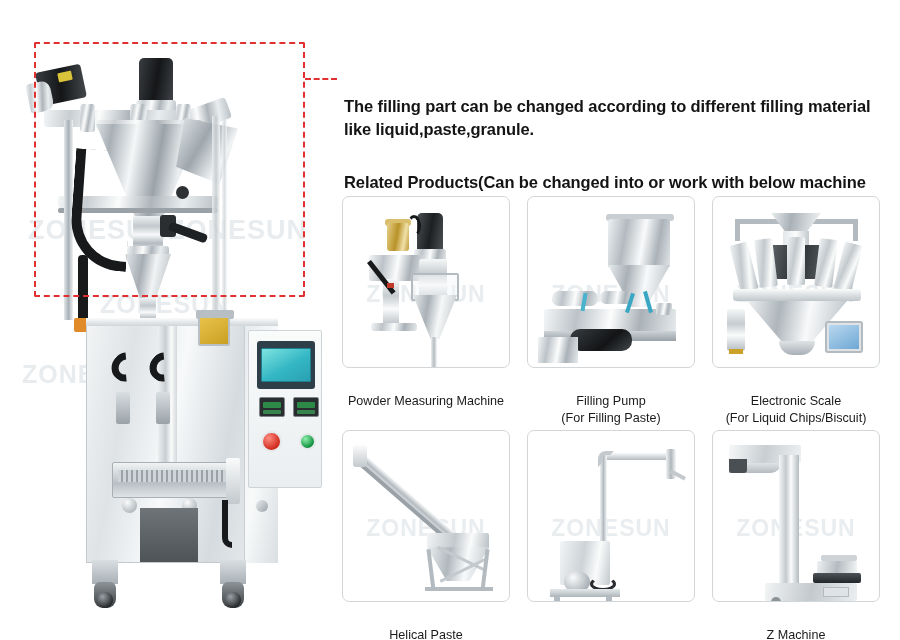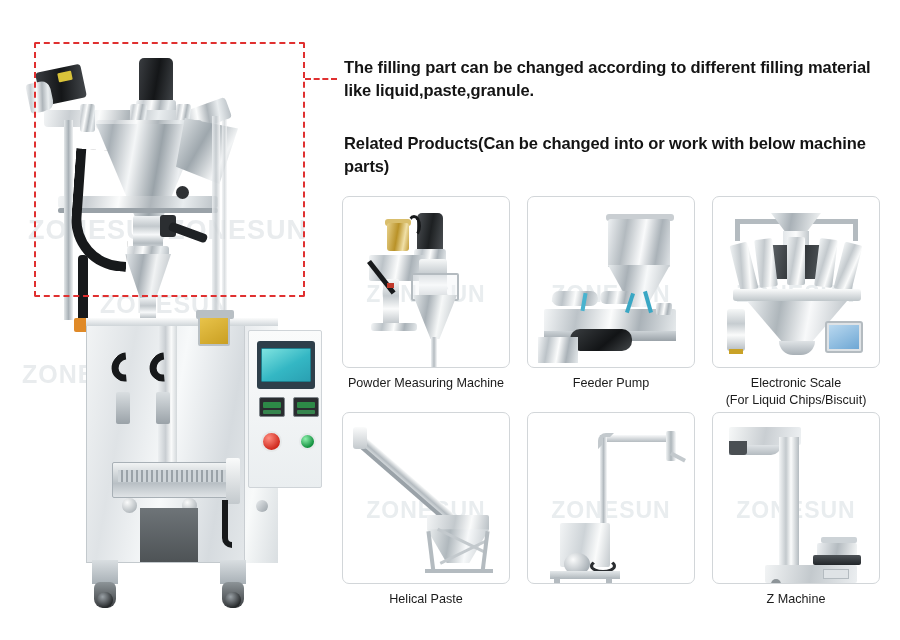--- a/index.html
+++ b/index.html
@@ -165,20 +165,21 @@
   
   #right-panel { position:absolute; left:330px; top:0; width:570px; height:640px; }
 
   .headline {
     position:absolute;
     font-weight:700;
     color:#141414;
     line-height:1.42;
     font-size:16.5px;
     letter-spacing:-.1px;
+    margin-top:39px;
   }
   #headline-1 { left:14px; top:56px; width:540px; }
   #headline-2 { left:14px; top:132px; width:530px; }
 
   #cards {
     position:absolute; left:12px; top:196px; width:556px;
     display:grid; grid-template-columns:repeat(3,168px);
     column-gap:17px; row-gap:4px;
   }
   .card-cell { width:168px; }
@@ -186,21 +187,21 @@
     position:relative; width:168px; height:172px;
     border:1px solid #d2d6d9; border-radius:7px; background:#fff;
     overflow:hidden;
   }
   .card-wm {
     position:absolute; left:50%; top:57%; transform:translate(-50%,-50%);
     font-size:23px; font-weight:700; color:#e9edef; letter-spacing:1px;
     white-space:nowrap; user-select:none; pointer-events:none;
   }
   .caption {
-    margin-top:7px; text-align:center; font-size:12.6px;
+    margin-top:25px; text-align:center; font-size:12.6px;
     color:#1b1b1b; line-height:1.32; font-family:"Liberation Sans",sans-serif;
   }
   .caption .sub { display:block; }
 
   
   .art { position:absolute; inset:0; }
   .m { position:absolute; }
   .mst { background:linear-gradient(100deg,#f4f6f7,#bcc3c8 25%,#fbfcfc 50%,#aab2b8 72%,#e6eaec); }
   .mstv { background:linear-gradient(180deg,#f6f8f8,#c6ccd0 35%,#fafbfb 62%,#b4bbc0); }
   .mdk { background:linear-gradient(100deg,#4b4f53,#1d2022 50%,#4f5357); }
@@ -463,21 +464,22 @@
             <div class="m mst" id="c2-cyl2"></div>
             <div class="m" id="c2-pipe3"></div>
             <div class="m" id="c2-pipe1"></div>
             <div class="m" id="c2-pipe2"></div>
             <div class="m mst" id="c2-nozz"></div>
             <div class="m" id="c2-blk"></div>
             <div class="m mst" id="c2-stand"></div>
           </div>
         </div>
         <div class="caption">
-          <span>Feeder Pump</span>
+          <span>Filling Pump</span>
+          <span class="sub">(For Filling Paste)</span>
         </div>
       </div>
 
       <div class="card-cell">
         <div class="card">
           <div class="card-wm">ZONESUN</div>
           <div class="art">
             <div class="m" id="c3-arms"></div>
             <div class="m" id="c3-arm-l"></div>
             <div class="m" id="c3-arm-r"></div>

